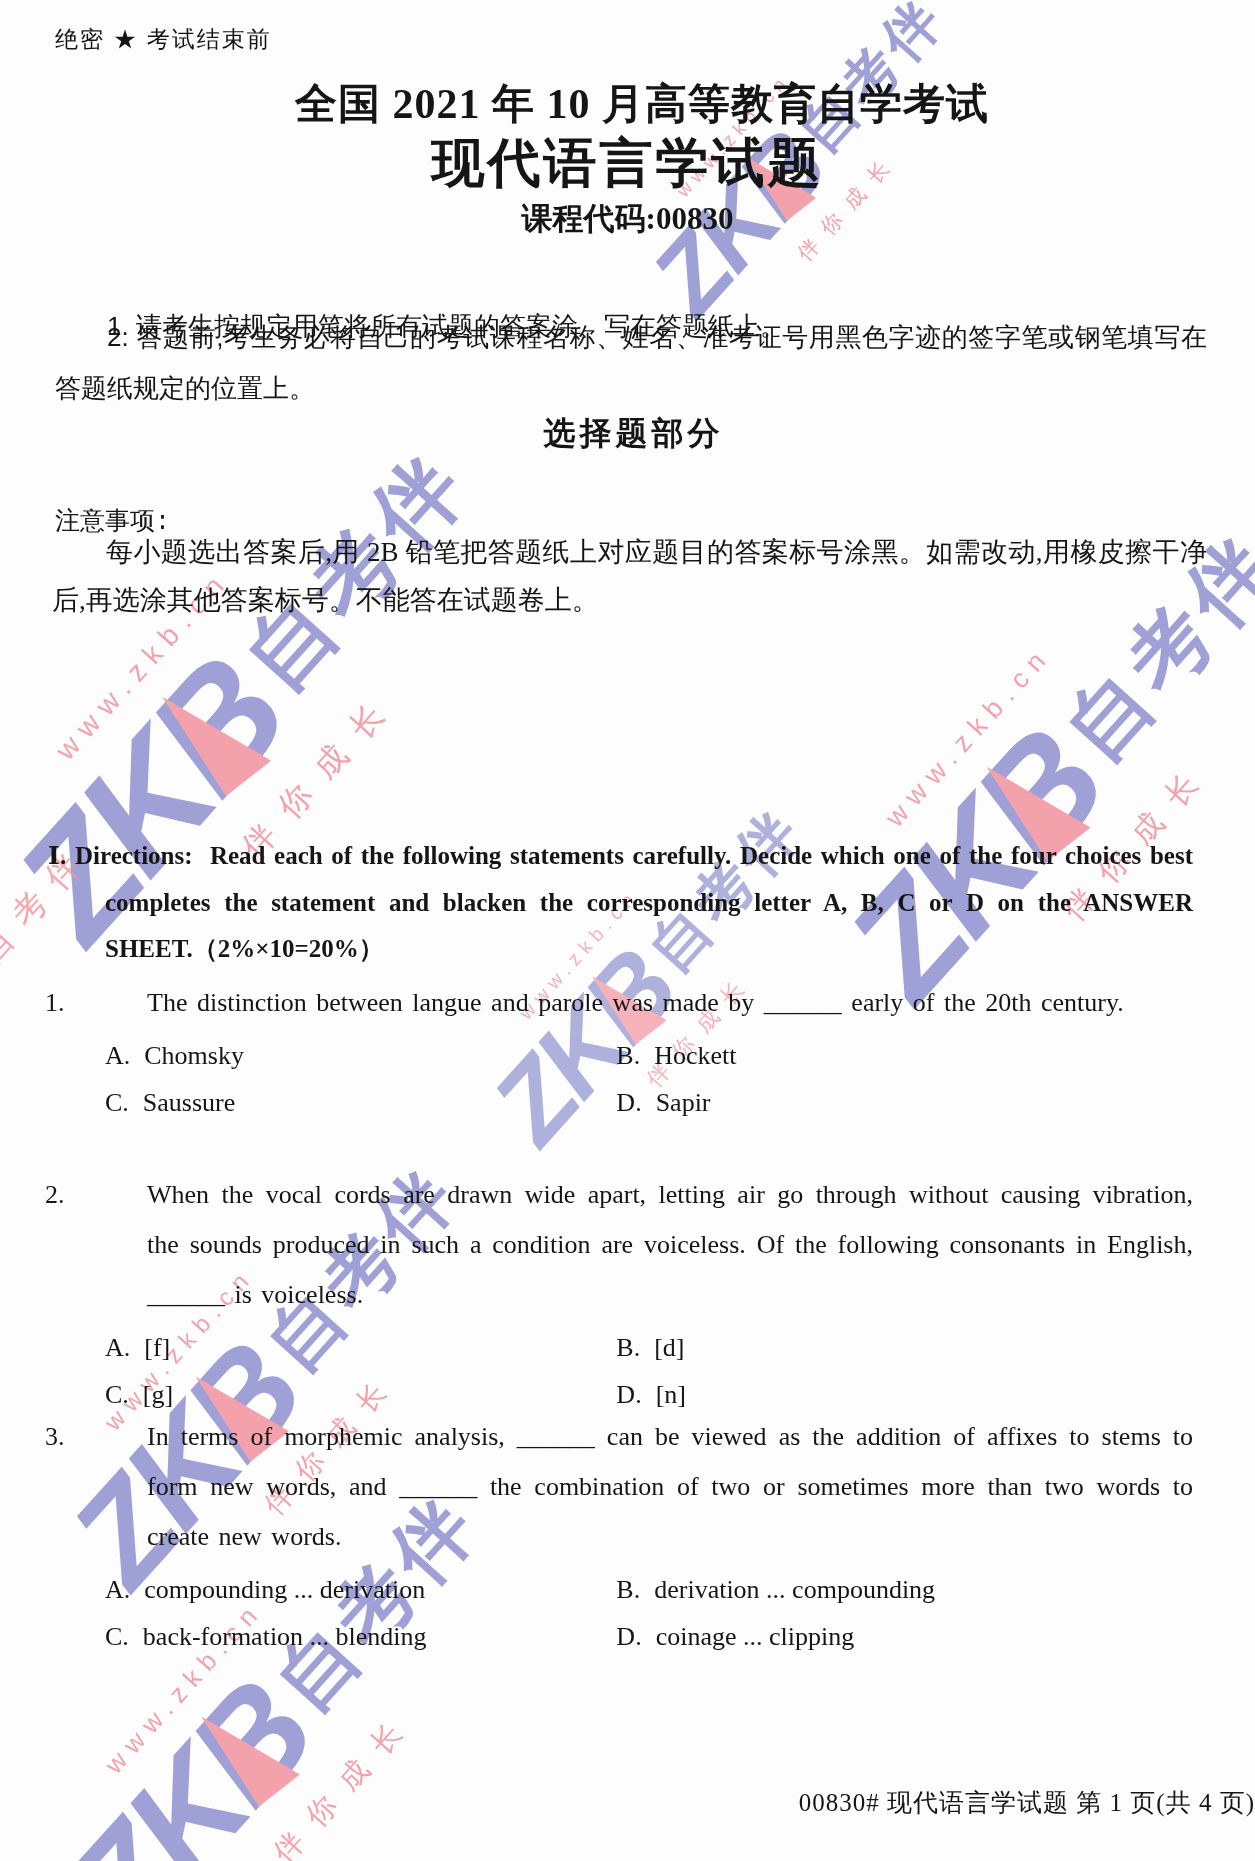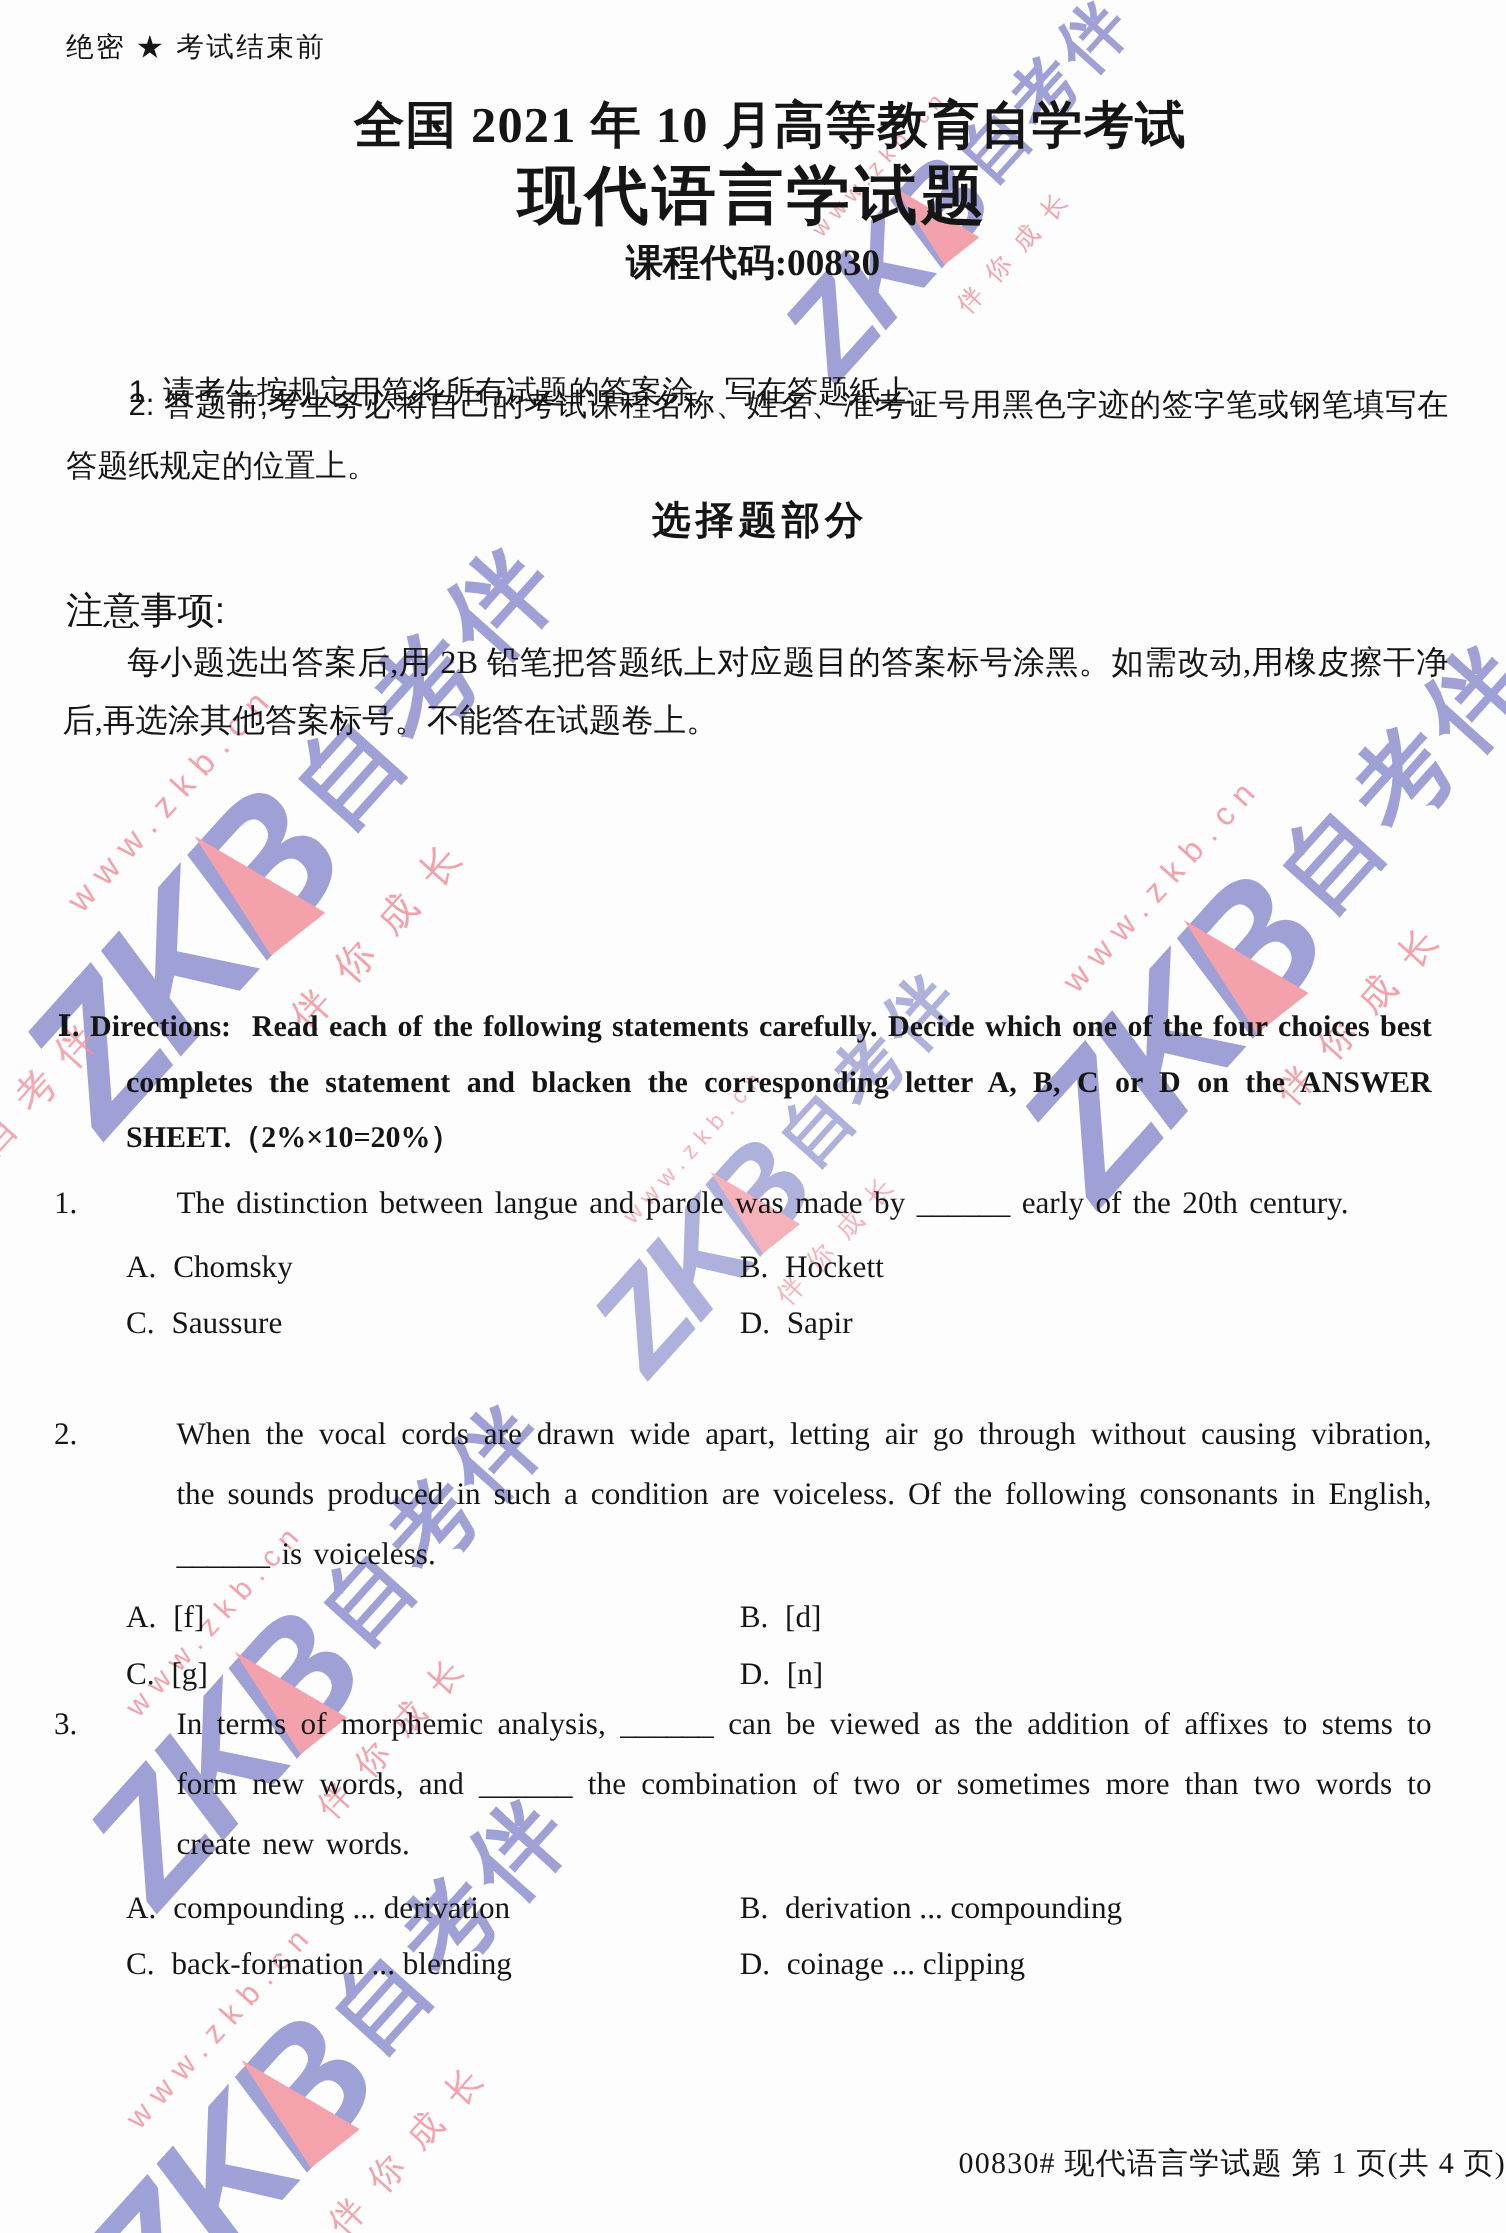--- a/index.html
+++ b/index.html
@@ -91,23 +91,23 @@
     font-family:"Liberation Sans",sans-serif;
     font-size:26px;text-indent:2em;line-height:1.95;
     text-align:justify;
   }
   .section-title{
     top:412px;left:0;right:0;text-align:center;
     font-family:"Liberation Sans",sans-serif;
     font-size:32px;font-weight:bold;letter-spacing:4px;padding-left:12px;
   }
   .notes-label{
-    top:488px;left:55px;
-    font-family:Liberation Sans, sans-serif;
-    font-size:31px;
+    top:504px;left:55px;
+    font-family:Liberation Mono, monospace;
+    font-size:25px;
   }
   .notes-para{
     top:528px;left:52px;right:48px;
     font-family:"Liberation Serif","DejaVu Serif",serif;
     font-size:27px;text-indent:2em;line-height:1.78;
     text-align:justify;
   }
   .directions{
     top:833px;left:48px;right:62px;
     font-family:"Liberation Serif","DejaVu Serif",serif;

